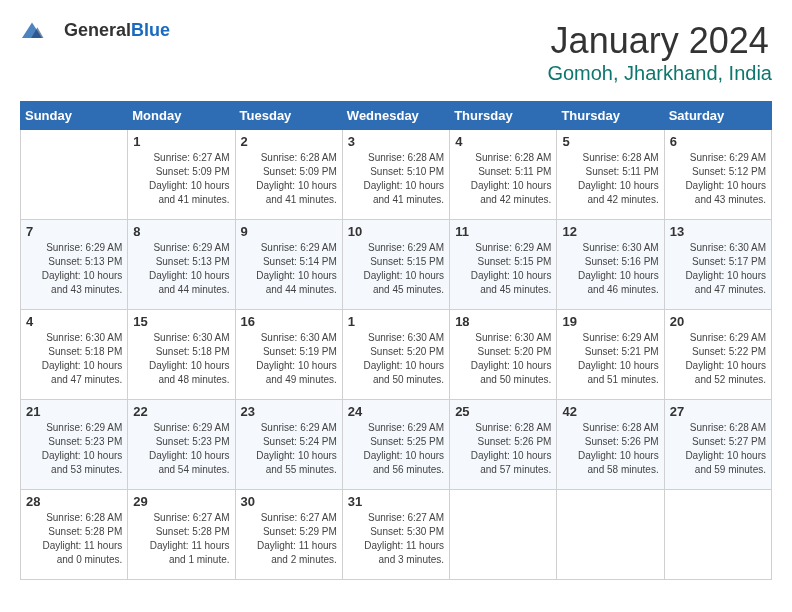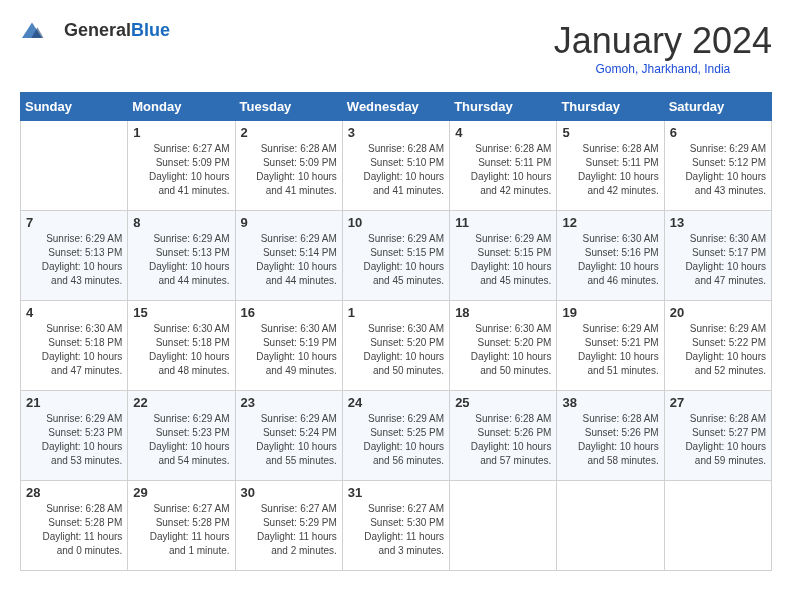--- a/index.html
+++ b/index.html
@@ -27,22 +27,22 @@
     }
     .title-area {
       text-align: center;
     }
     .month-title {
       font-size: 36px;
       font-weight: normal;
       color: #333;
     }
     .location-title {
-      font-size: 12px;
-      color: #1d4ed8;
+      font-size: 20px;
+      color: #0f766e;
     }
     table {
       width: 100%;
       border-collapse: collapse;
       table-layout: fixed;
     }
     th {
       background-color: #2e6db4;
       color: white;
       padding: 6px 4px;
@@ -215,21 +215,21 @@
         </td>
         <td>
           <span class="day-number">24</span>
           <div class="cell-text">Sunrise: 6:29 AM<br>Sunset: 5:25 PM<br>Daylight: 10 hours and 56 minutes.</div>
         </td>
         <td>
           <span class="day-number">25</span>
           <div class="cell-text">Sunrise: 6:28 AM<br>Sunset: 5:26 PM<br>Daylight: 10 hours and 57 minutes.</div>
         </td>
         <td>
-          <span class="day-number">38</span>
+          <span class="day-number">42</span>
           <div class="cell-text">Sunrise: 6:28 AM<br>Sunset: 5:26 PM<br>Daylight: 10 hours and 58 minutes.</div>
         </td>
         <td>
           <span class="day-number">27</span>
           <div class="cell-text">Sunrise: 6:28 AM<br>Sunset: 5:27 PM<br>Daylight: 10 hours and 59 minutes.</div>
         </td>
       </tr>
       <tr>
         <td>
           <span class="day-number">28</span>

